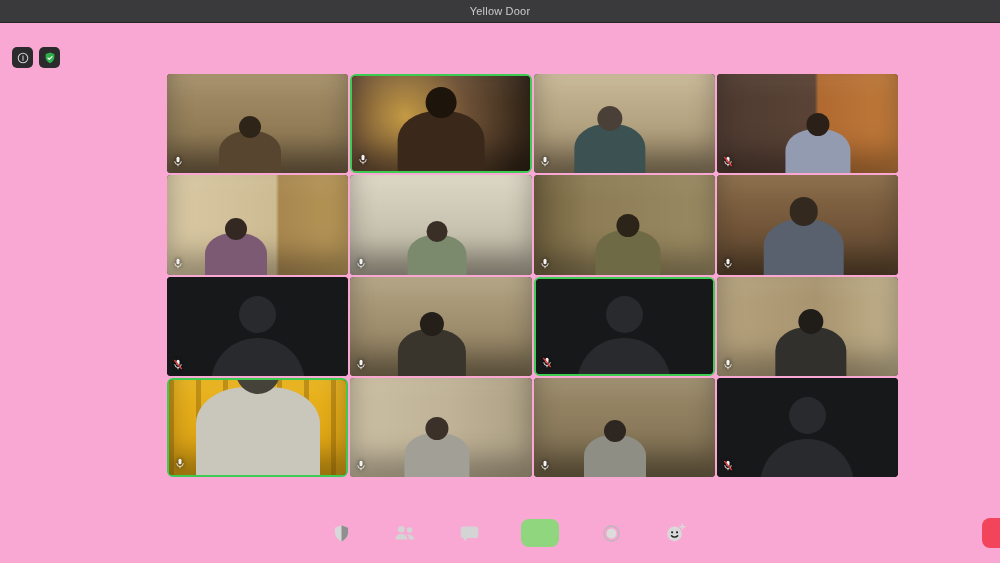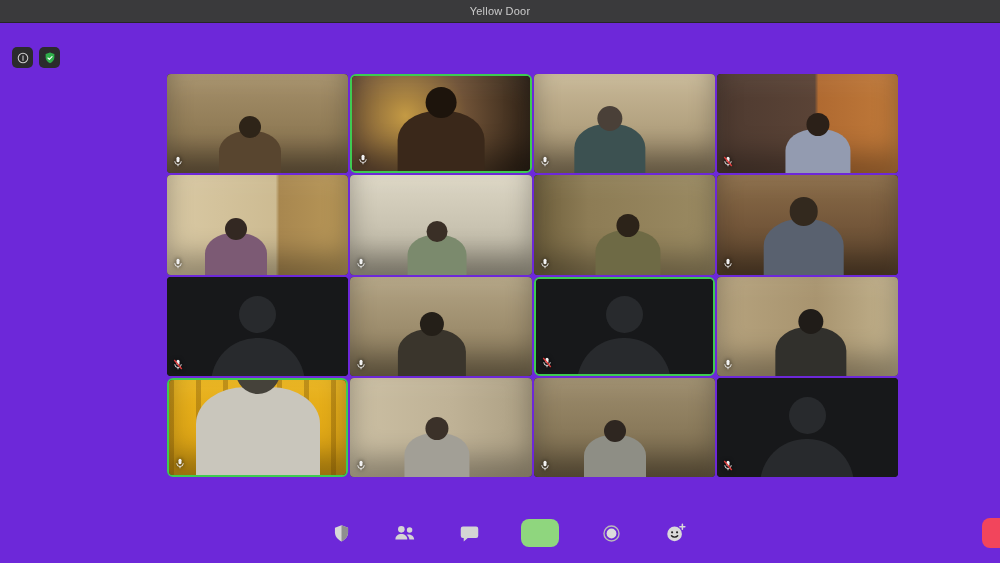--- a/index.html
+++ b/index.html
@@ -1,20 +1,20 @@
 <!DOCTYPE html>
 <html style="--titlebar-bg: #3a3a3c; --active-green: #3ecb52; --muted-red: #e23b3b; --share-green: #8fd67e; --leave-red: #f2455c; --shield-green: #2fae4b; --off-bg: #17181a; --silhouette: #282a2d;"><head>
 <meta charset="utf-8">
 <style>
   * { margin:0; padding:0; box-sizing:border-box; }
   html,body { background:#000; }
   body { font-family:"Liberation Sans", sans-serif; }
   .stage {
     position:relative; width:1000px; height:563px;
-    background:#6d28d9; overflow:hidden;
+    background:#f9a8d4; overflow:hidden;
   }
   
   .titlebar {
     position:absolute; top:0; left:0; width:100%; height:23px;
     background:var(--titlebar-bg,#3a3a3c);
     border-bottom:1px solid #262626;
     display:flex; align-items:center; justify-content:center;
   }
   .titlebar span { font-size:11px; color:#cbcbcb; letter-spacing:.2px; }
   

